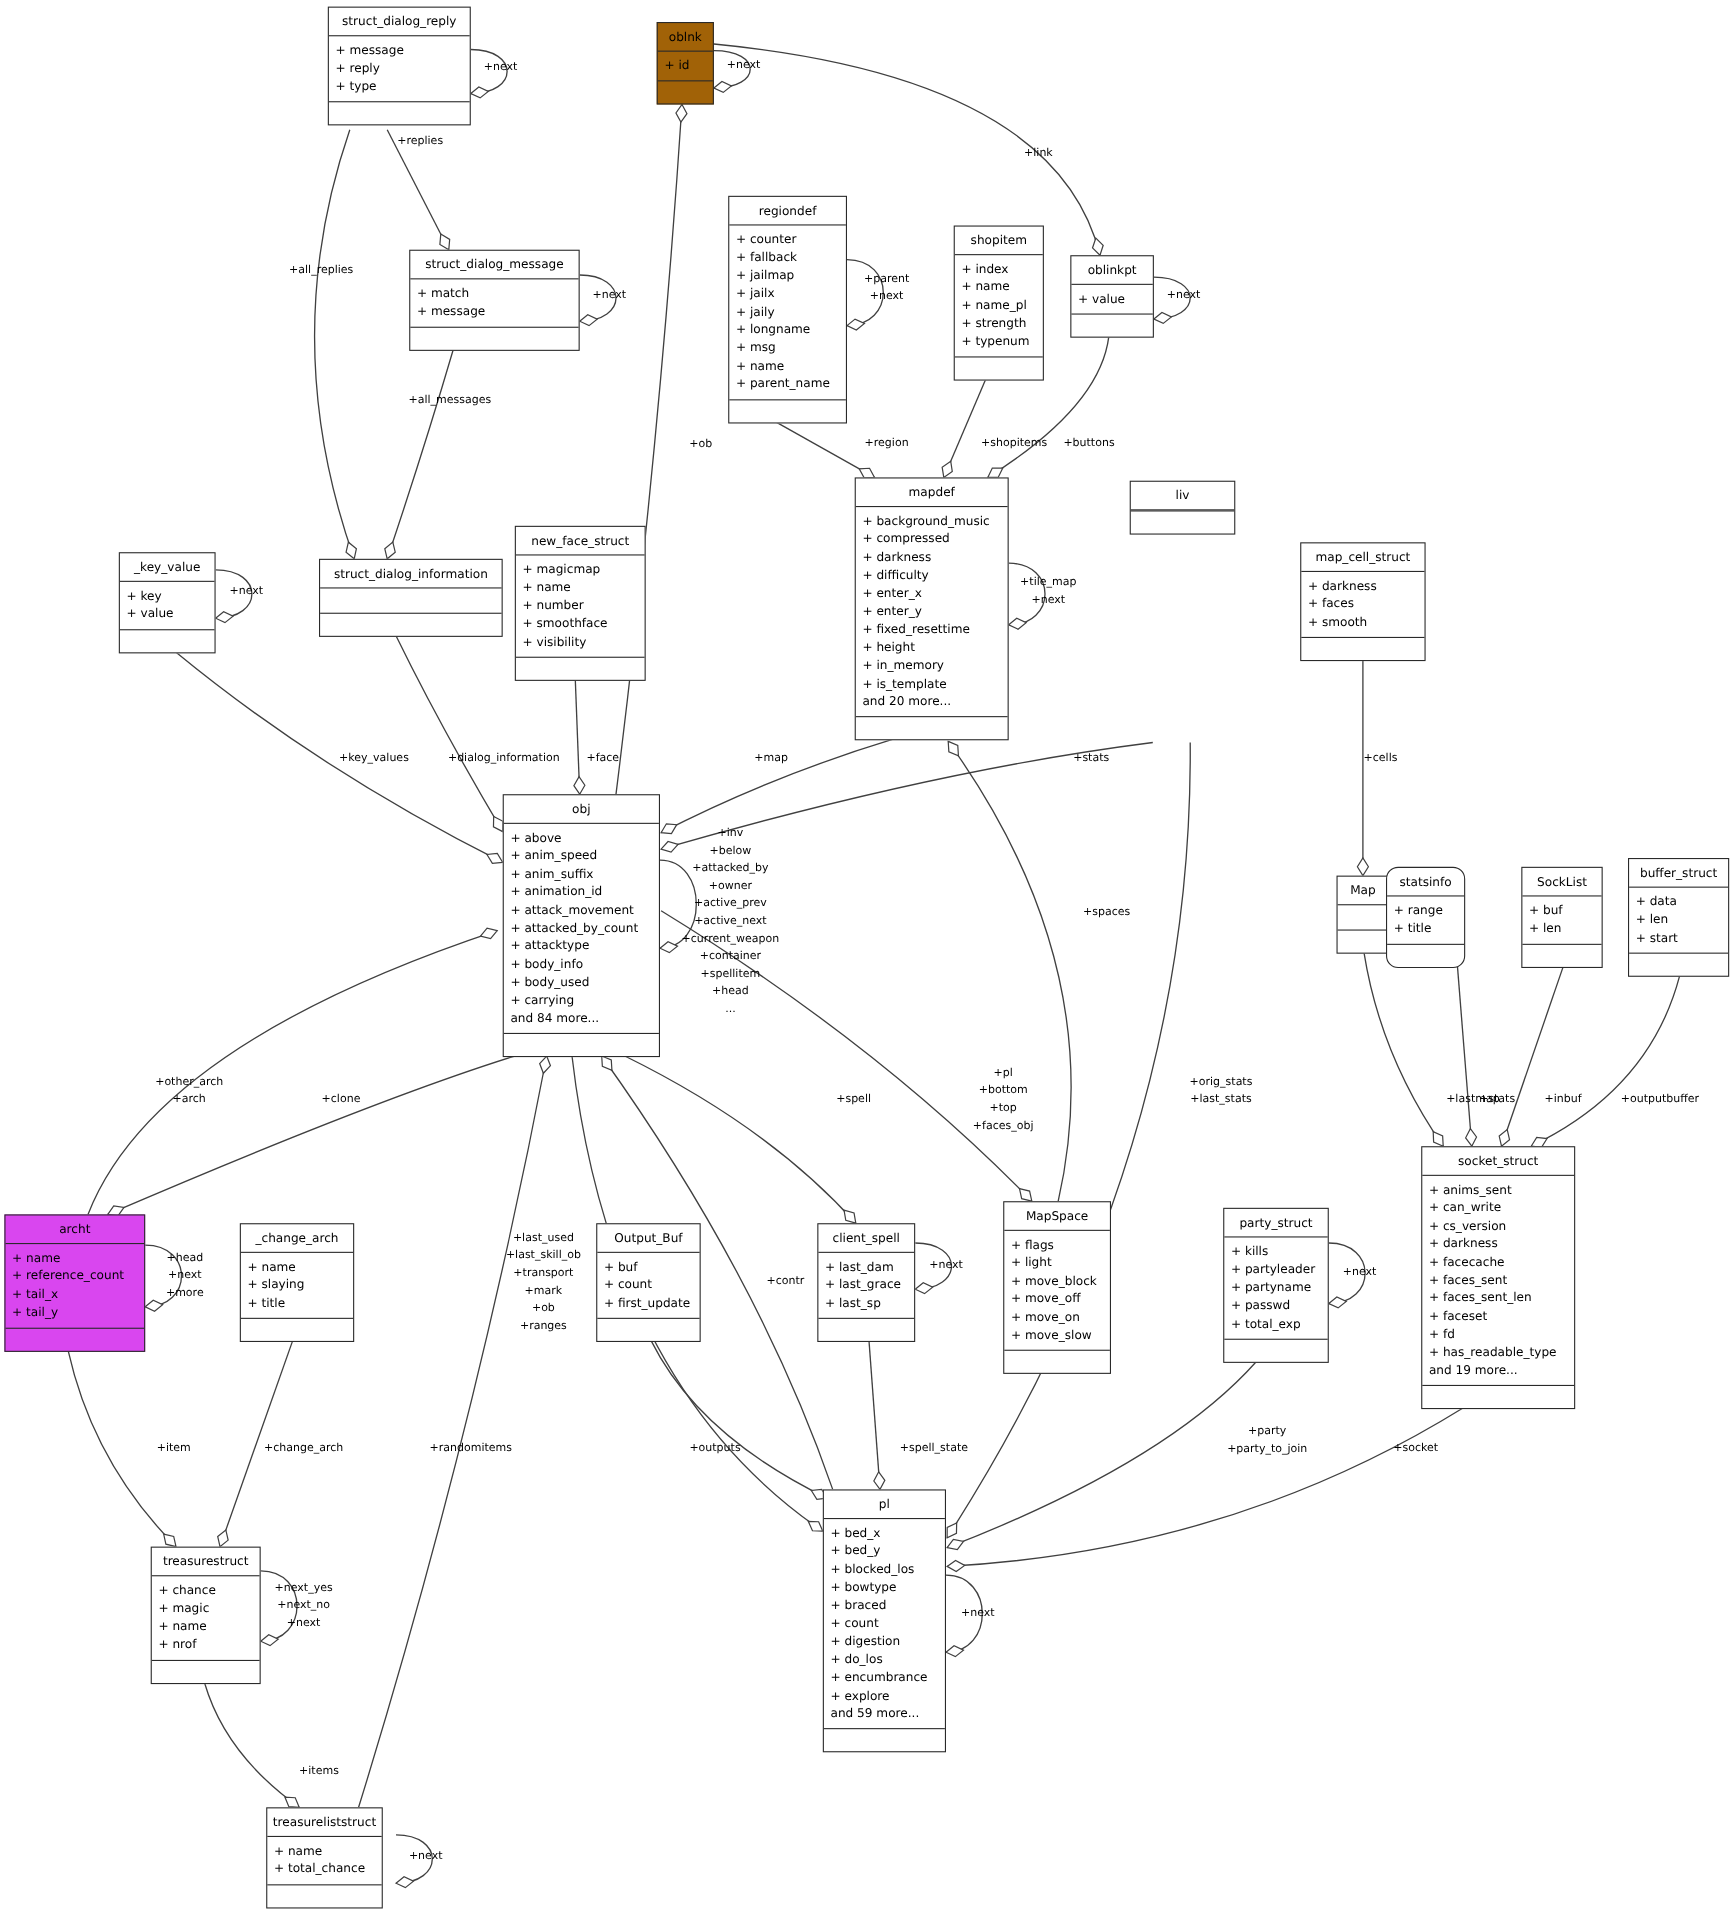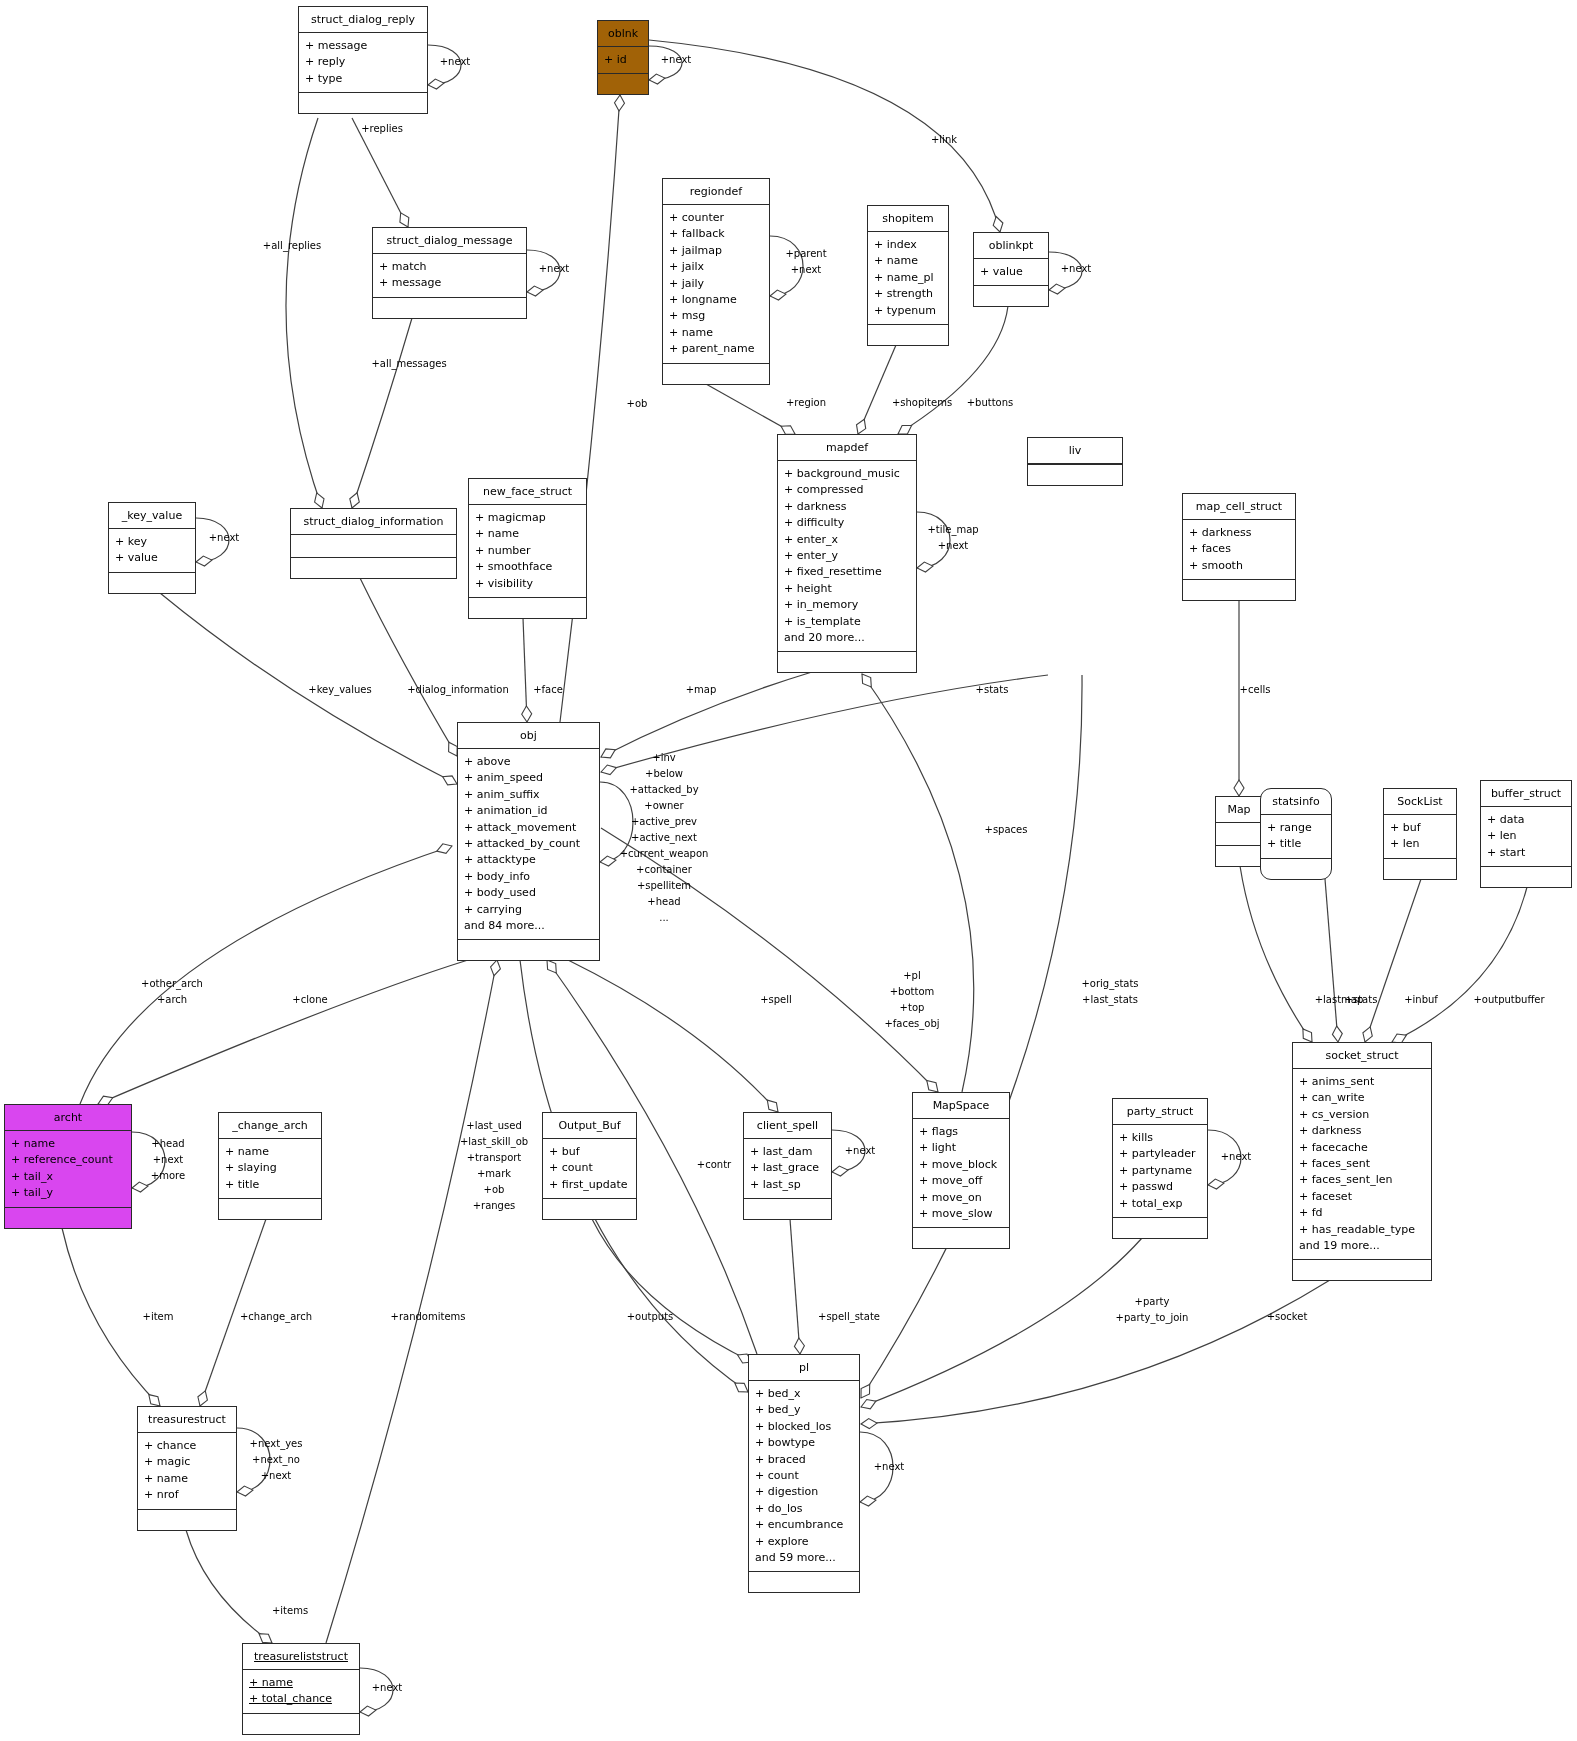--- a/index.html
+++ b/index.html
@@ -446,21 +446,21 @@
         <div>+ braced</div>
         <div>+ count</div>
         <div>+ digestion</div>
         <div>+ do_los</div>
         <div>+ encumbrance</div>
         <div>+ explore</div>
         <div>and 59 more...</div>
       </div>
       <div class="uml-methods"></div>
     </div>
-    <div class="uml-class" style="left: 242px; top: 1643px; width: 118px; background: rgb(255, 255, 255); text-decoration: underline;">
+    <div class="uml-class" style="left: 242px; top: 1643px; width: 106px; background: rgb(255, 255, 255);">
       <div class="uml-title">treasureliststruct</div>
       <div class="uml-fields">
         <div>+ name</div>
         <div>+ total_chance</div>
       </div>
       <div class="uml-methods"></div>
     </div>
   </div>
 
 </body></html>

